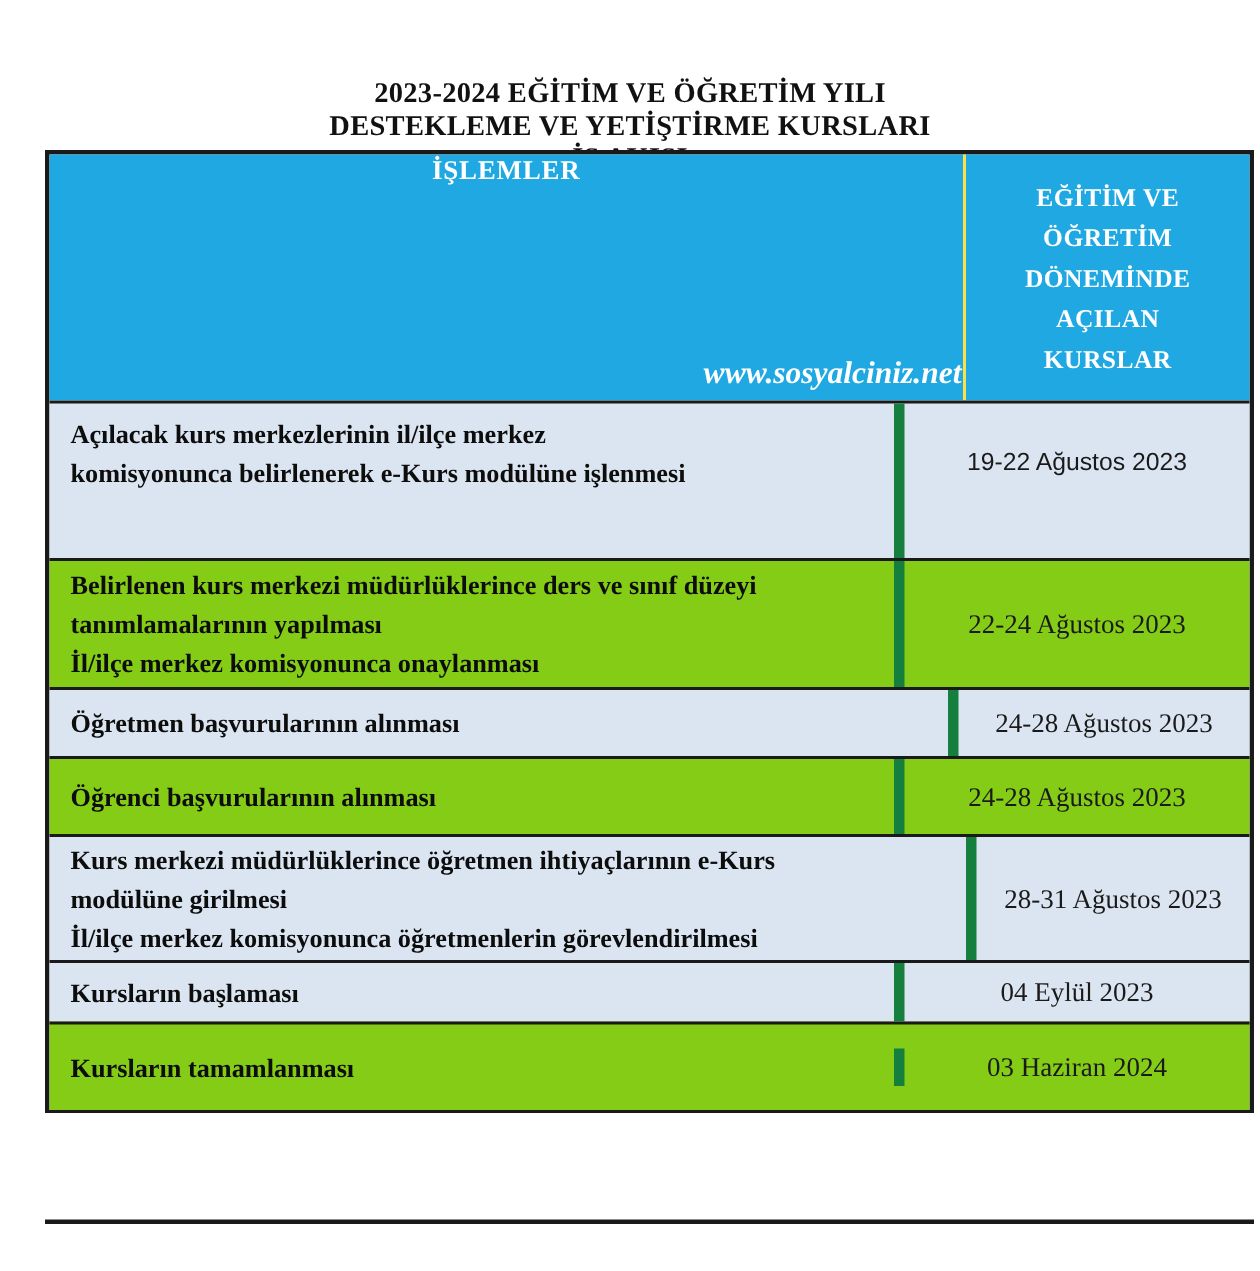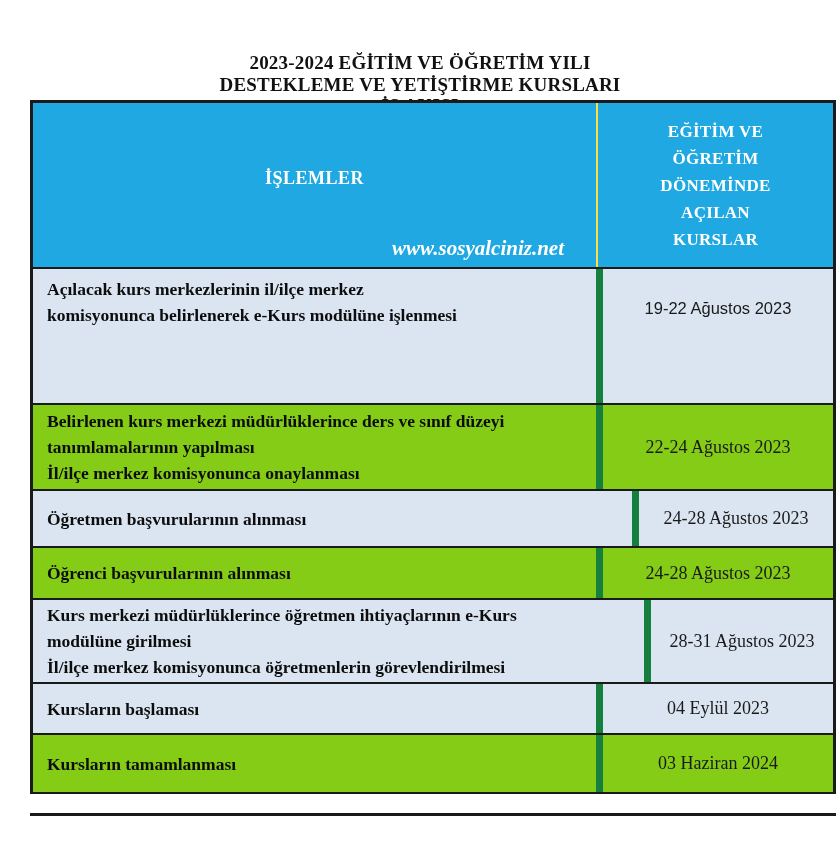--- a/index.html
+++ b/index.html
@@ -35,35 +35,34 @@
     background:#1a1a1a;
   }
 
   .thead{
     display:flex;
     height:164px;
     background:#1FA8E2;
     color:#ffffff;
   }
   .th-islemler{
-    width:563px;
+    width:609px;
     position:relative;
     display:flex;
-    align-items:center;
     justify-content:center;
   }
   .th-islemler .label{
     font-weight:bold;
     font-size:18px;
     letter-spacing:0.5px;
     margin-bottom:14px;
   }
   .watermark{
     position:absolute;
-    right:32px; bottom:6px;
+    right:1px; bottom:6px;
     font-weight:bold;
     font-style:italic;
     font-size:21px;
     color:#ffffff;
   }
   .th-kurslar{
     flex:1;
     border-left:2px solid #fde047;
     display:flex;
     align-items:center;
@@ -99,28 +98,28 @@
     flex:1;
     border-left:7px solid #15803d;
     display:flex;
     align-items:center;
     justify-content:center;
     text-align:center;
     font-size:18px;
     padding:2px;
   }
 
-  .r0{ height:136px; }
+  .r0{ height:105px; }
   .r1{ height:86px; }
-  .r2{ height:57px;gap:36px; }
+  .r2{ height:46px;gap:36px; }
   .r3{ height:52px; }
   .r4{ height:84px;gap:48px; }
   .r5{ height:46px; }
-  .r6{ height:51px; }
-  .r7{ height:59px; }
+  .r6{ height:41px; }
+  .r7{ height:59px;align-items:center; }
 
   .r0 .islem-cell{ justify-content:flex-start; padding-top:7px; }
   .r0 .tarih-cell{
     align-items:flex-start;
     padding-top:30px;
     font-family:"Liberation Sans", sans-serif;
     font-size:16.5px;
   }
   .r5 .tarih-cell{ align-items:flex-end; padding-bottom:6px; }
 </style>

